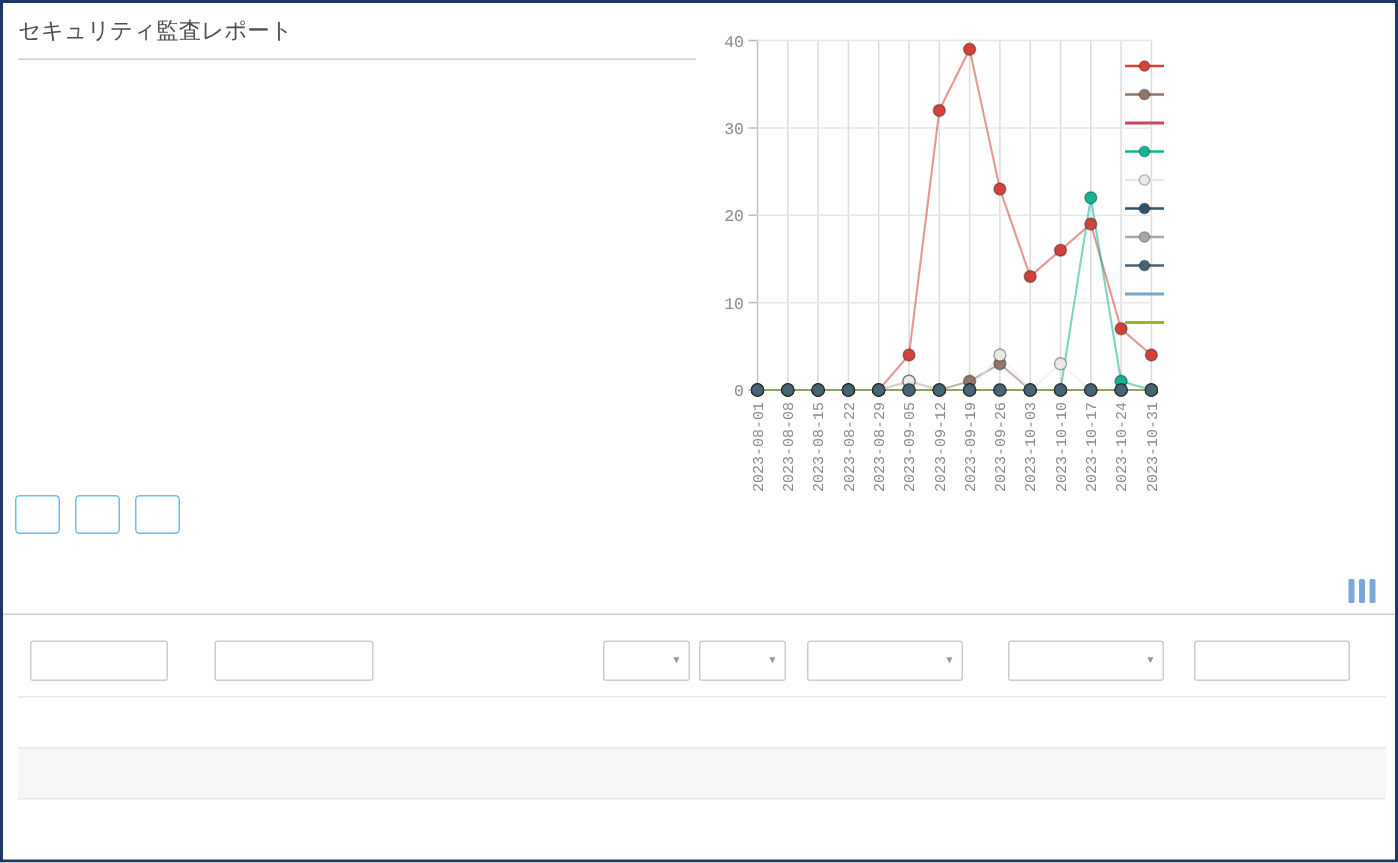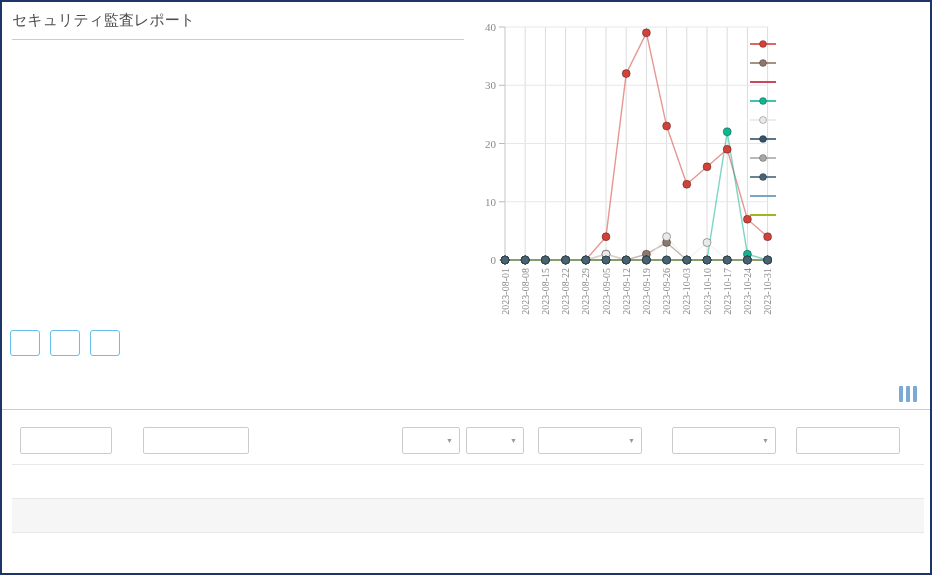--- a/index.html
+++ b/index.html
@@ -1,18 +1,18 @@
 <!DOCTYPE html>
 <html><head>
 <meta charset="utf-8">
 <style>
   html,body{margin:0;padding:0;background:#fff;}
   .page{position:relative;width:932px;height:575px;box-sizing:border-box;
     border:2px solid #1c3766;background:#fff;overflow:hidden;
-    font-family:Liberation Serif, serif;color:#4d4d4d;}
+    font-family:Liberation Mono, monospace;color:#4d4d4d;}
   
   .left-panel{position:absolute;left:10px;top:6px;width:452px;}
   .page-title{font-size:15px;font-weight:400;color:#4d4d4d;margin:0;
     padding:3px 0 9px 0;border-bottom:1px solid #ccc;}
   .details{margin-top:11px;}
   .detail-row{display:flex;align-items:center;height:28px;font-size:12.5px;}
   .detail-label{width:133px;font-weight:700;color:#4a4a4a;flex:none;}
   .detail-value{color:#4d4d4d;white-space:nowrap;}
   
   .buttons{position:absolute;left:8px;top:328px;display:flex;gap:10px;}

